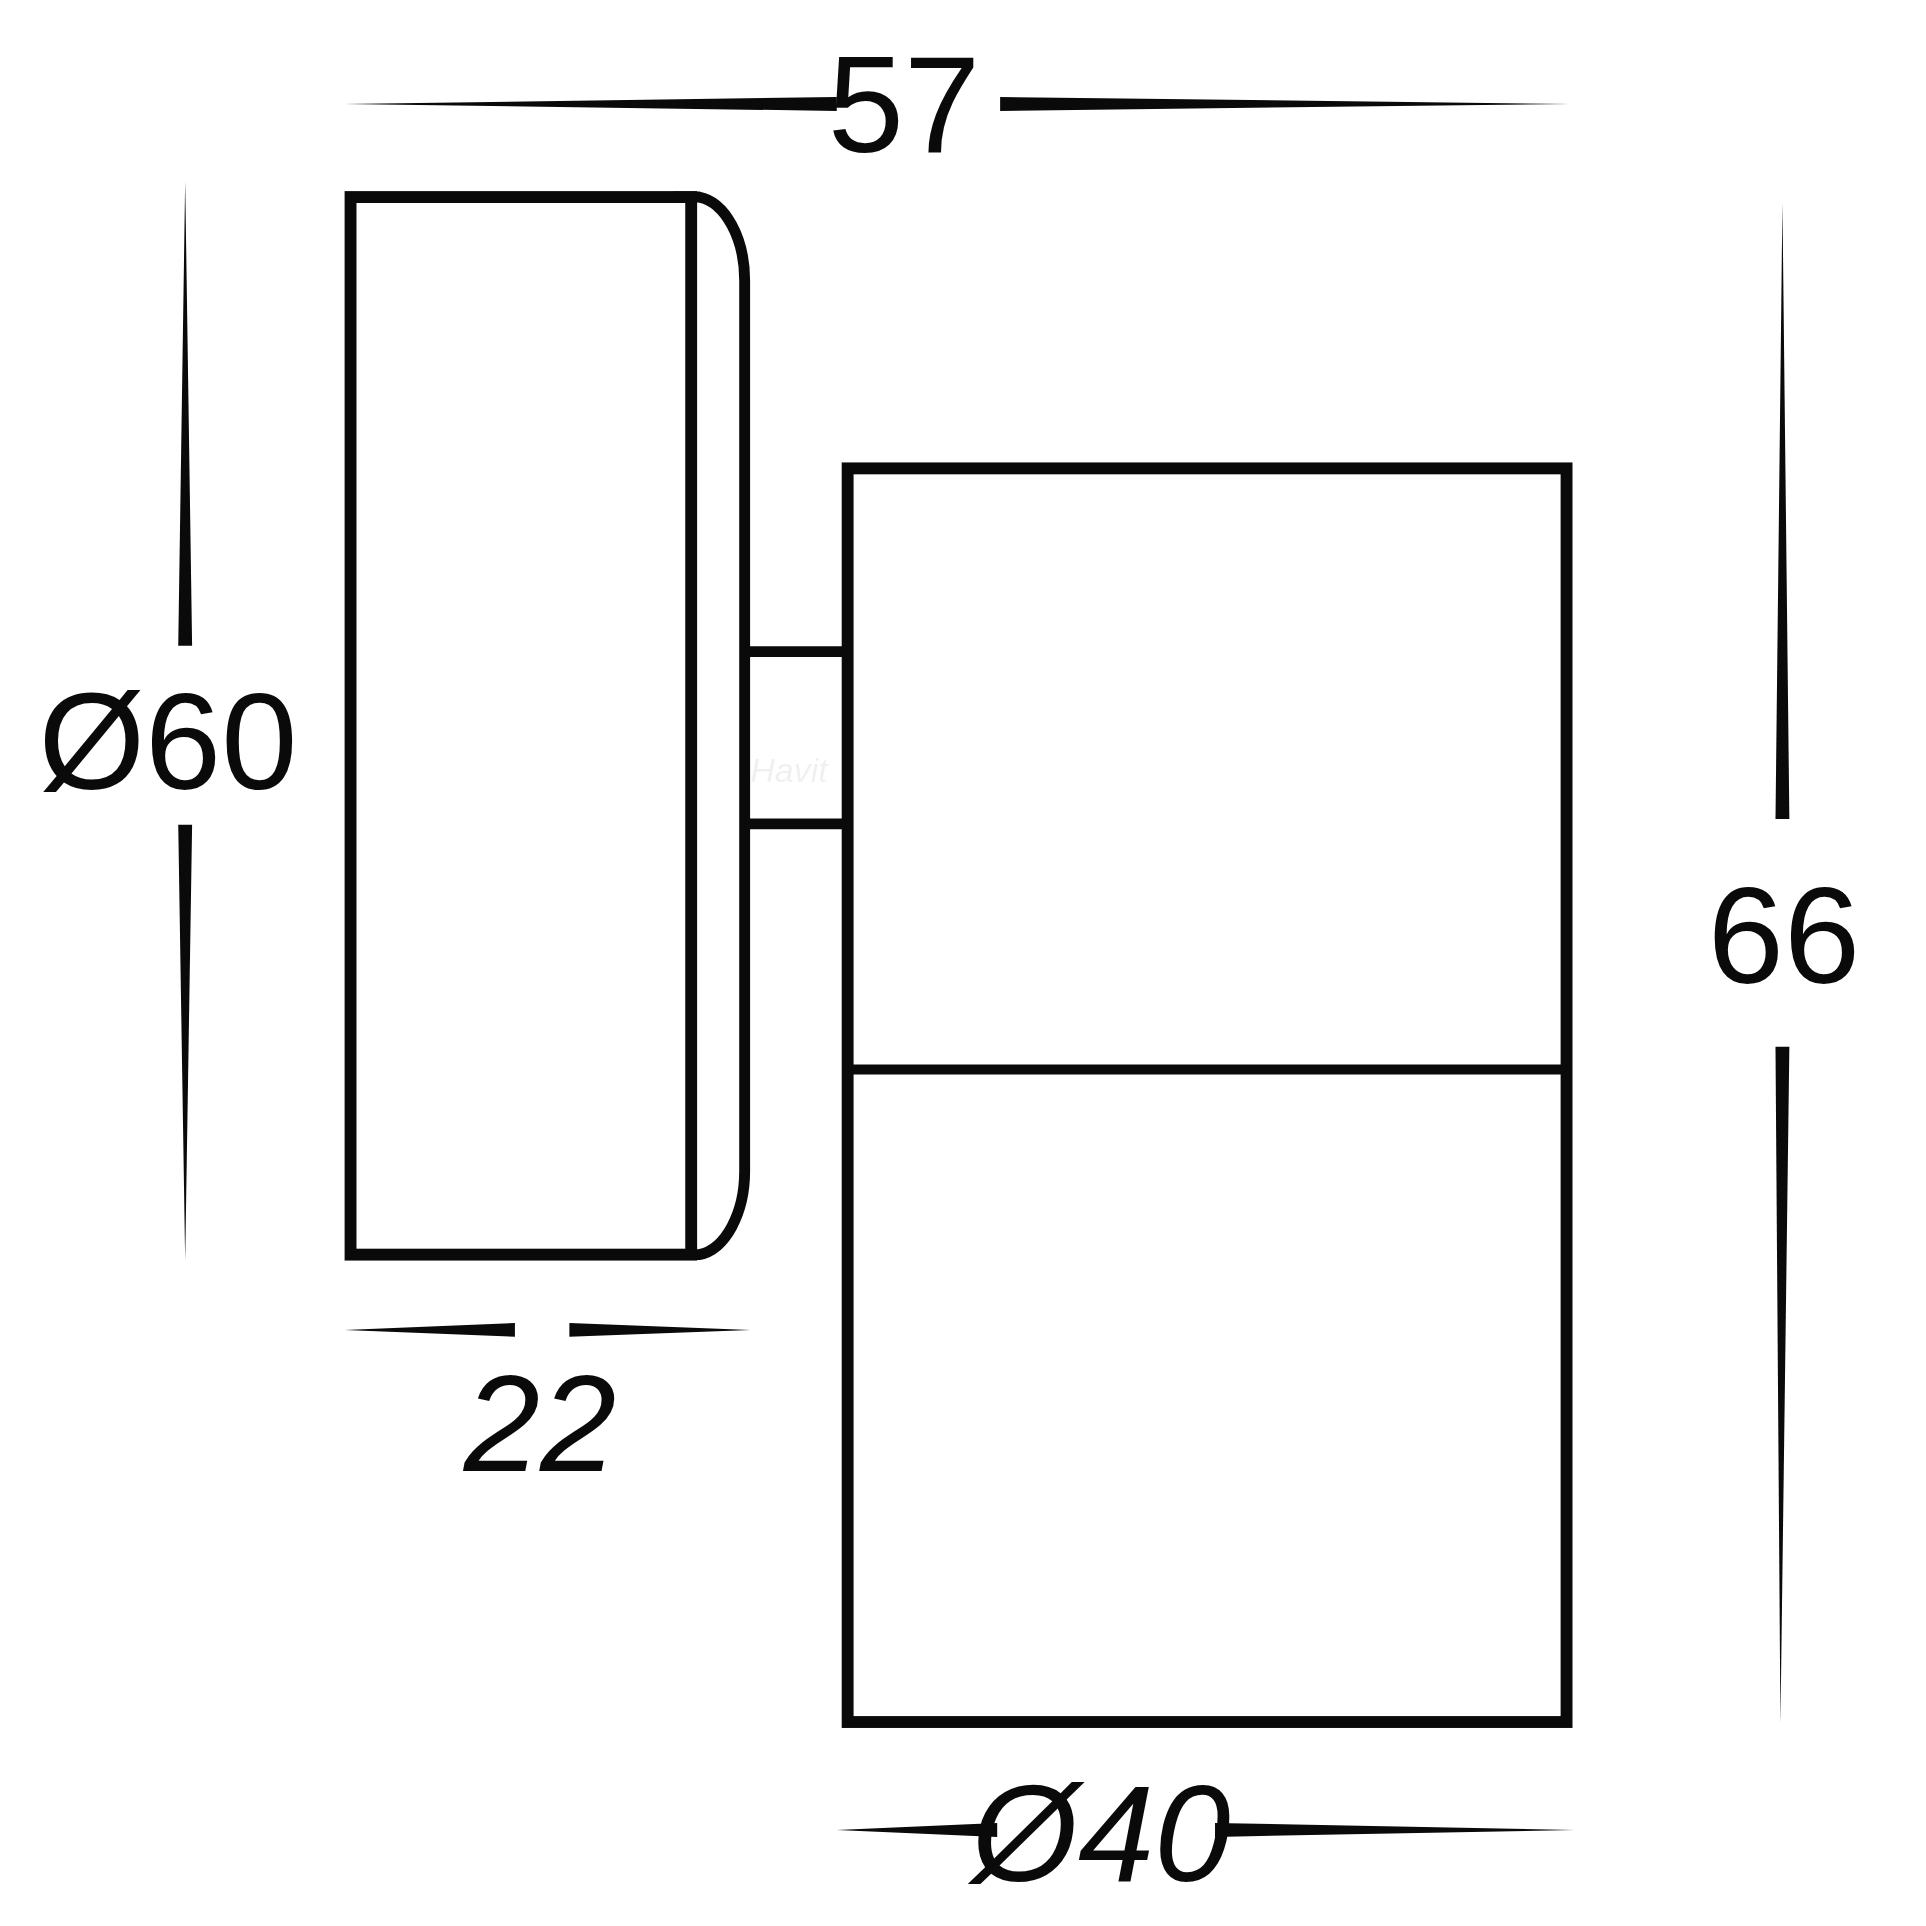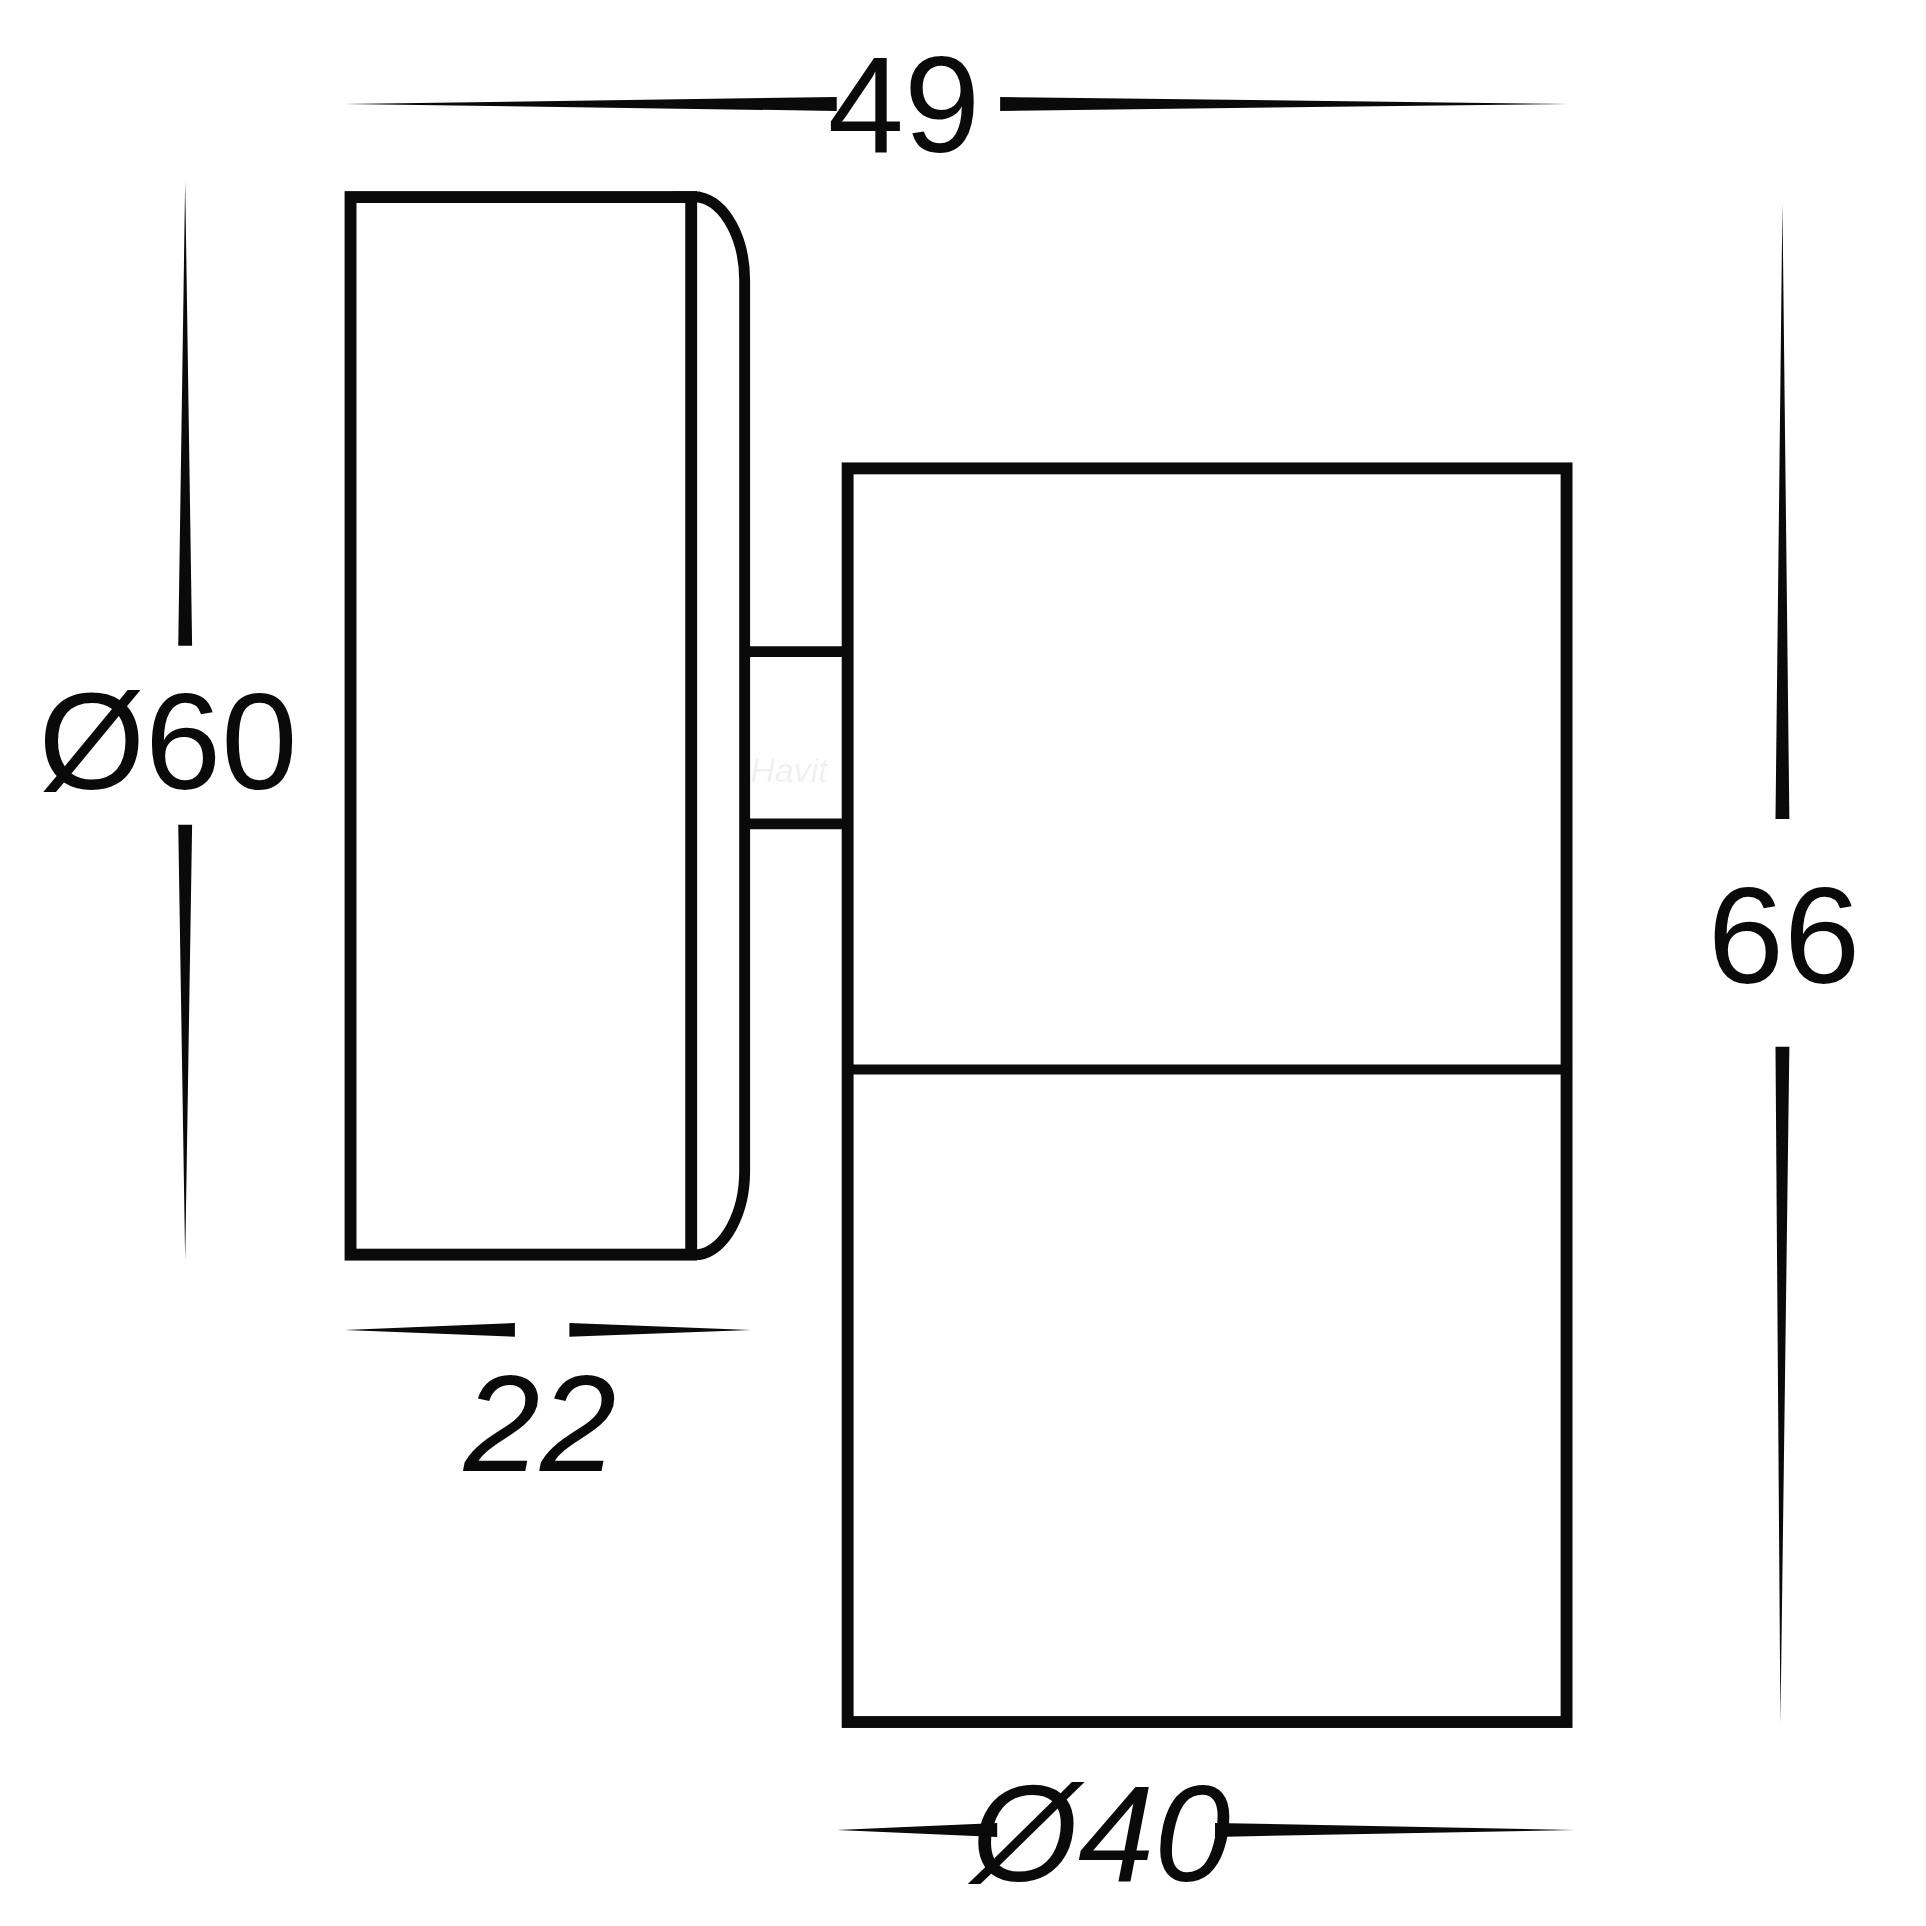--- a/index.html
+++ b/index.html
@@ -67,21 +67,21 @@
     <polygon points="1800,205 1793,827 1807,827" fill="#0a0a0a"></polygon>
     <polygon points="1793,1057 1807,1057 1798,1740" fill="#0a0a0a"></polygon>
 
     <polygon points="348,1343 520,1336 520,1350" fill="#0a0a0a"></polygon>
     <polygon points="575,1336 575,1350 758,1343" fill="#0a0a0a"></polygon>
 
     <polygon points="845,1848 1007,1841 1007,1855" fill="#0a0a0a"></polygon>
     <polygon points="1227,1841 1227,1855 1590,1848" fill="#0a0a0a"></polygon>
   </svg>
 
-  <div class="dim-label" style="left:904px; top:104px;">49</div>
+  <div class="dim-label" style="left:904px; top:104px;">57</div>
 
   <div class="dim-label" style="left:168px; top:741px;text-align:center;">Ø60</div>
 
   <div class="dim-label" style="left:1784px; top:935px;">66</div>
 
   <div class="dim-label" style="left:540px; top:1423px;font-style:italic;">22</div>
 
   <div class="dim-label" style="left:1101px; top:1833px;font-style:italic;">Ø40</div>
 
   <div class="watermark" style="left:789px; top:770px;">Havit</div>

